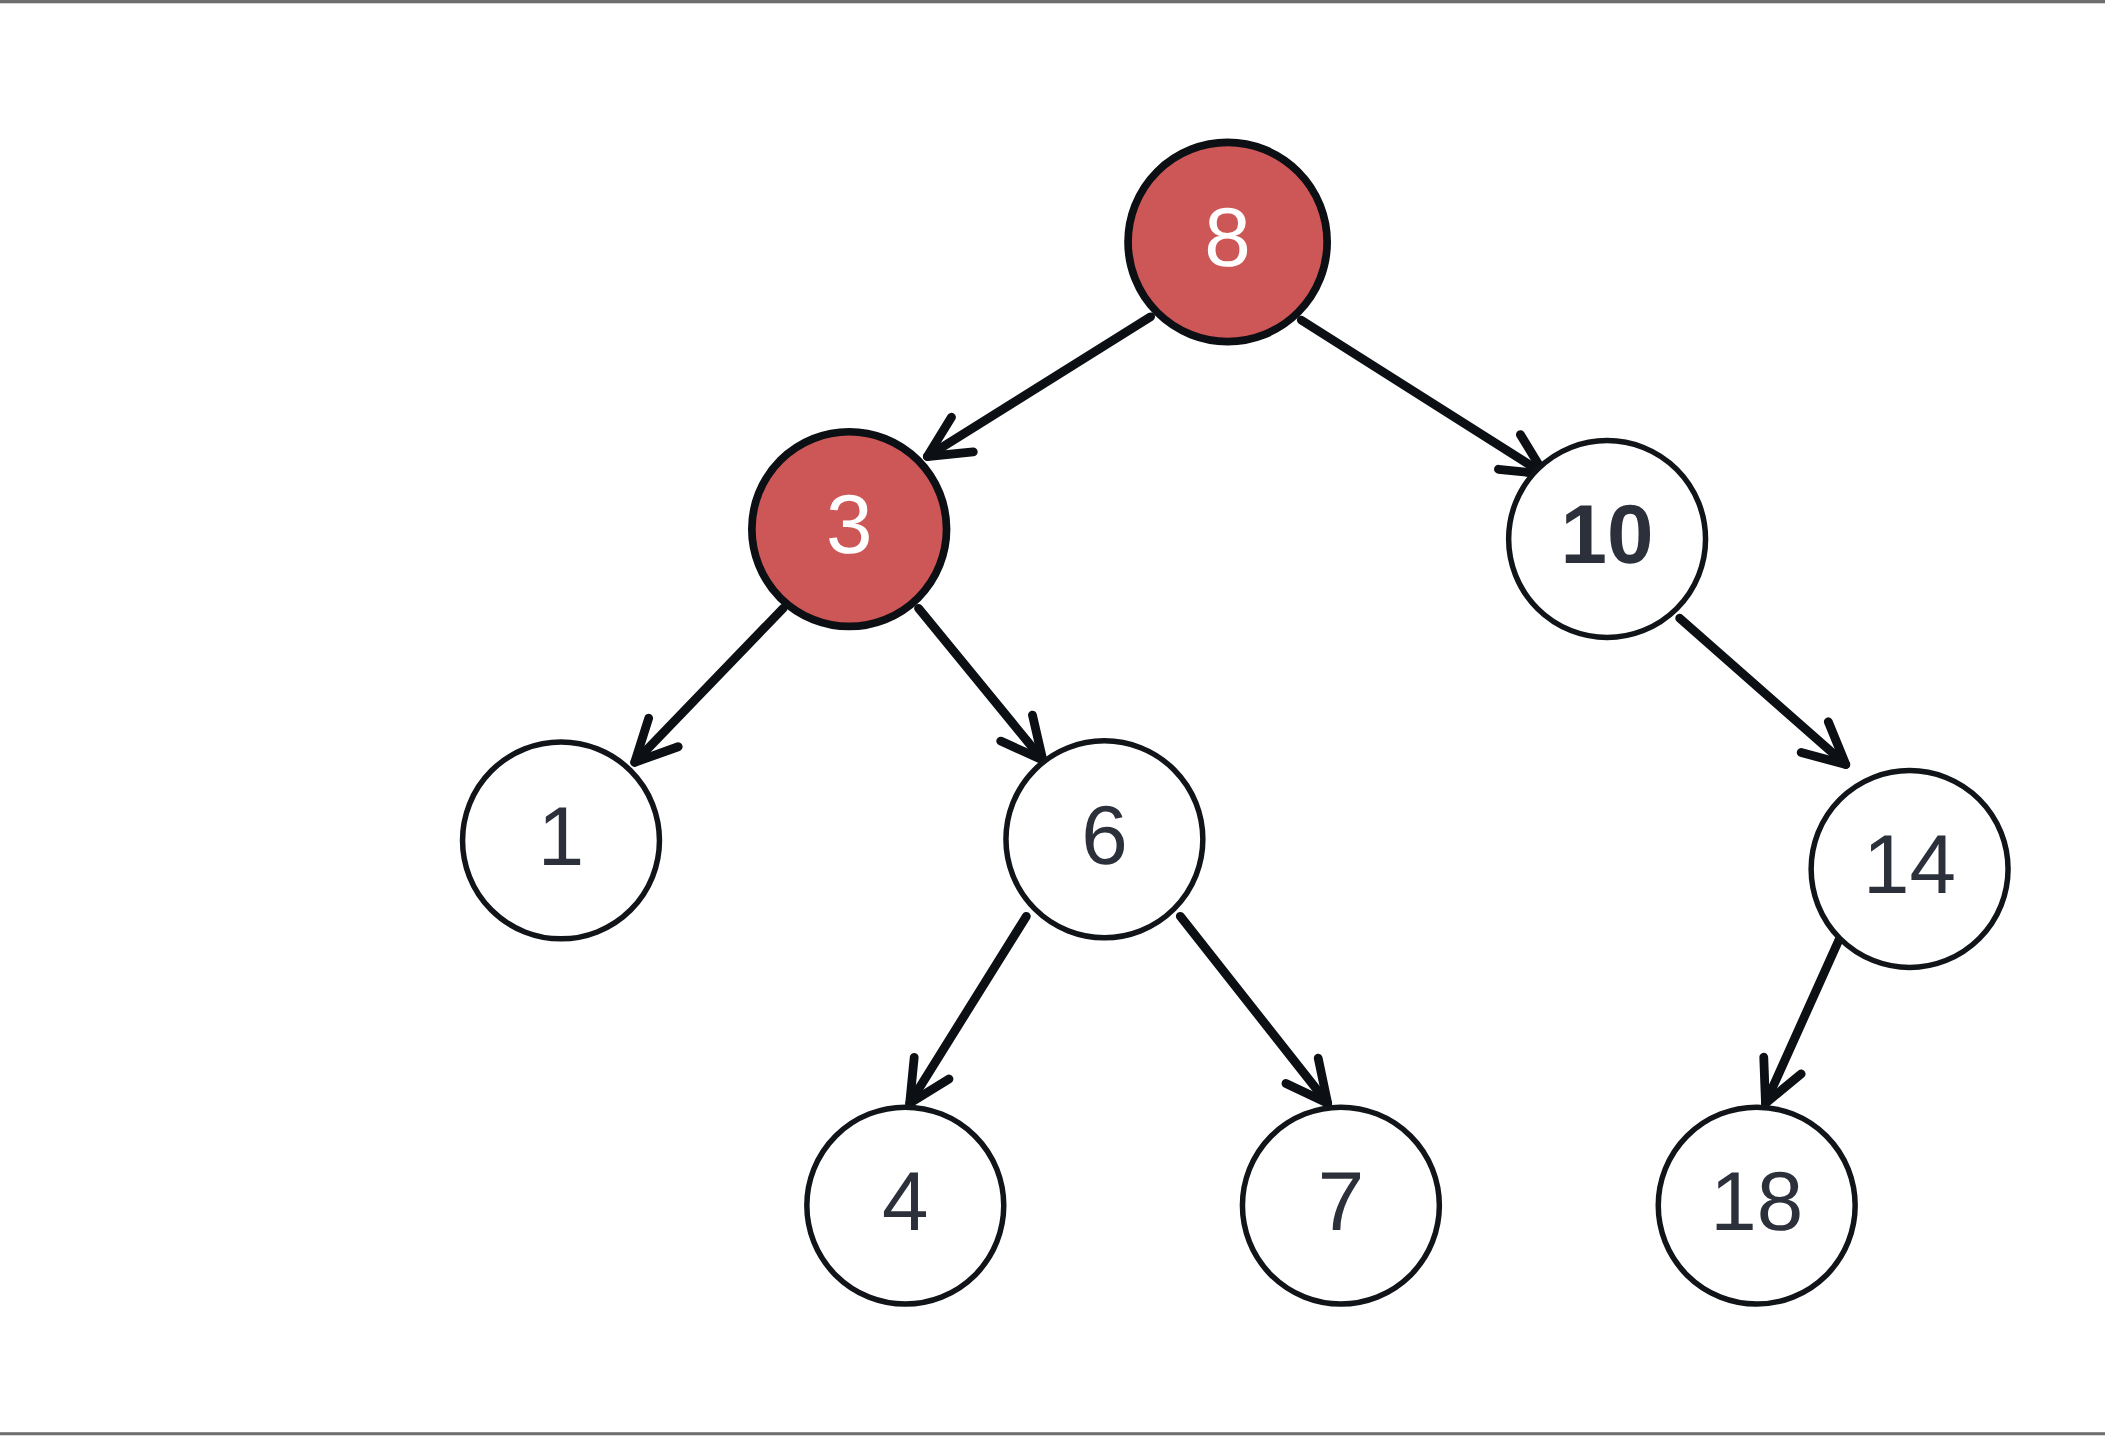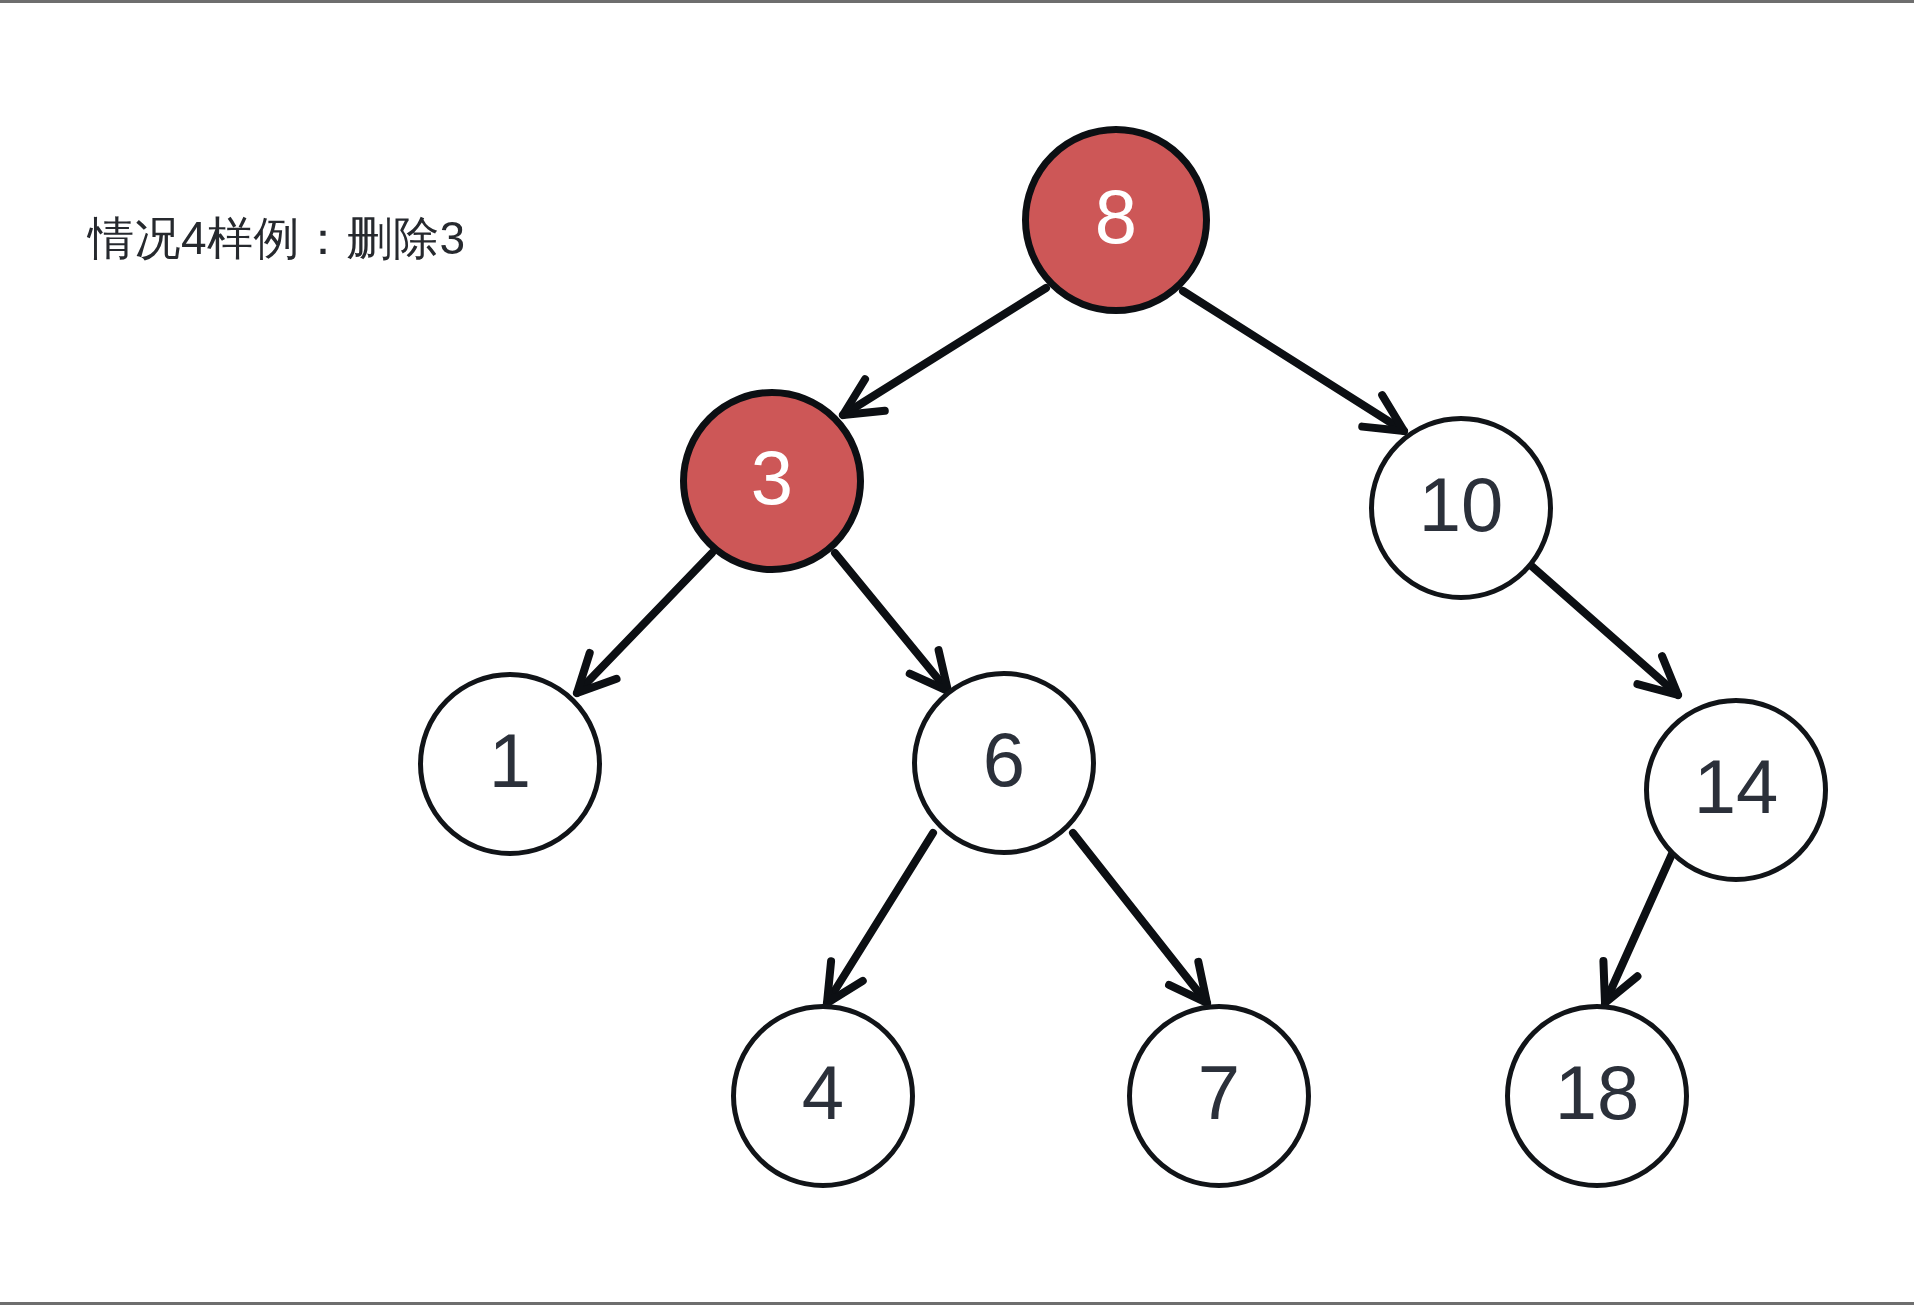--- a/index.html
+++ b/index.html
@@ -68,21 +68,20 @@
     transform: translateY(-3px);
     pointer-events: none;
   }
 </style>
 </head>
 <body>
 
 <div id="slide">
 
   <div id="caption">
-    <span class="caption-line">情况4样例：删除3</span>
   </div>
 
   <svg id="edge-layer" viewBox="0 0 1914 1305" xmlns="http://www.w3.org/2000/svg" aria-hidden="true">
       <g>
         <line x1="1046" y1="285" x2="843" y2="412" stroke="#0c0f13" stroke-width="8" stroke-linecap="round"></line>
         <path d="M 865.0156456699915 376.2325378907954 L 843 412 L 884.7941727070737 407.8470338634544" fill="none" stroke="#0c0f13" stroke-width="8" stroke-linecap="round" stroke-linejoin="round"></path>
       </g>
       <g>
         <line x1="1183" y1="288" x2="1404" y2="428" stroke="#0c0f13" stroke-width="8" stroke-linecap="round"></line>
         <path d="M 1362.2298928886519 423.61158890867046 L 1404 428 L 1382.1862541404362 392.1090472183537" fill="none" stroke="#0c0f13" stroke-width="8" stroke-linecap="round" stroke-linejoin="round"></path>
@@ -113,21 +112,21 @@
       </g>
     </svg>
 
   <div id="node-layer">
       <div class="tree-node highlight" style="left: 1022px; top: 123px; width: 188px; height: 188px;">
         <span class="node-label">8</span>
       </div>
       <div class="tree-node highlight" style="left: 680px; top: 386px; width: 184px; height: 184px;">
         <span class="node-label">3</span>
       </div>
-      <div class="tree-node plain" style="left: 1369px; top: 413px; width: 184px; height: 184px;">
+      <div class="tree-node plain" style="left: 1369px; top: 395px; width: 184px; height: 184px; font-weight: bold;">
         <span class="node-label">10</span>
       </div>
       <div class="tree-node plain" style="left: 418px; top: 669px; width: 184px; height: 184px;">
         <span class="node-label">1</span>
       </div>
       <div class="tree-node plain" style="left: 912px; top: 668px; width: 184px; height: 184px;">
         <span class="node-label">6</span>
       </div>
       <div class="tree-node plain" style="left: 1644px; top: 695px; width: 184px; height: 184px;">
         <span class="node-label">14</span>

